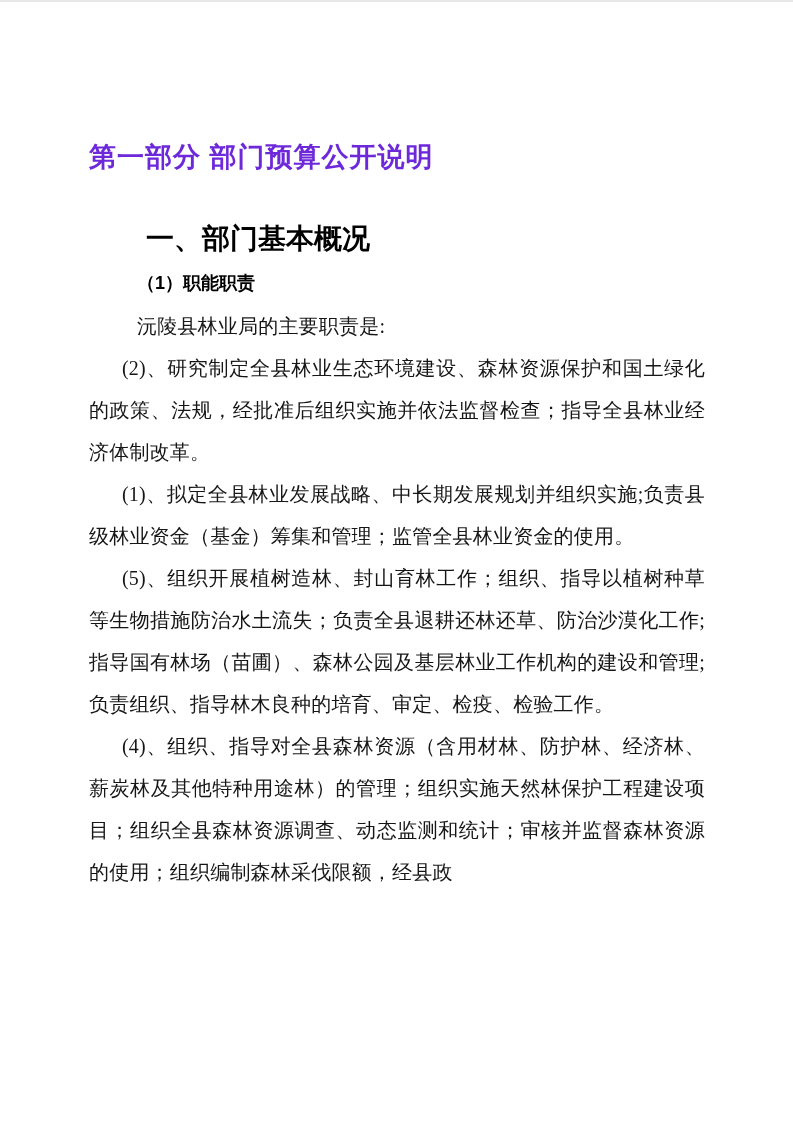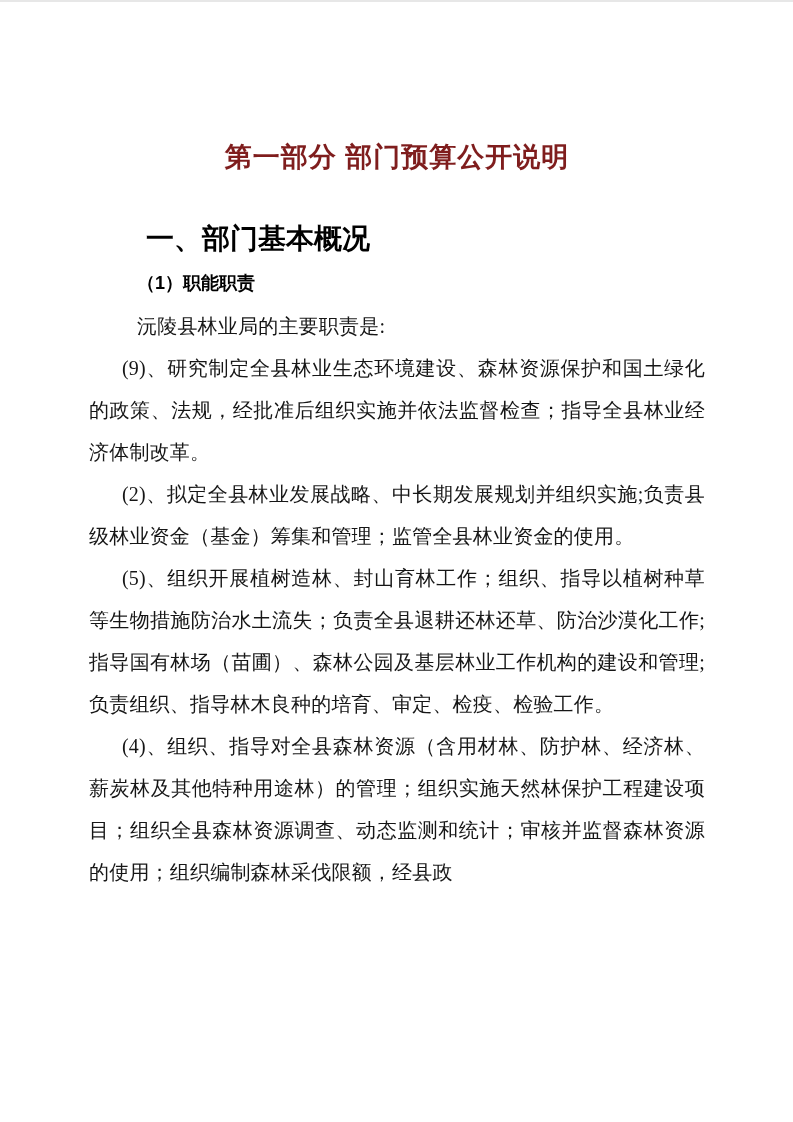--- a/index.html
+++ b/index.html
@@ -29,24 +29,24 @@
     top: 0;
     left: 89px;
     width: 616px;
   }
   .doc-title {
     margin: 0;
     padding-top: 139px;
     font-size: 27px;
     line-height: 36px;
     font-weight: bold;
-    text-align: center;
+    text-align: left;
     font-family: "Liberation Sans", "DejaVu Sans", sans-serif;
     letter-spacing: 1px;
-    color: #7f1d1d;
+    color: #6d28d9;
   }
   .section-heading {
     margin: 48px 0 0 0;
     padding-left: 57px;
     font-size: 28px;
     line-height: 32px;
     font-weight: bold;
     font-family: "Liberation Sans", "DejaVu Sans", sans-serif;
     color: #000000;
   }
@@ -83,20 +83,20 @@
   <div class="content">
 
     <h1 class="doc-title">第一部分 部门预算公开说明</h1>
 
     <h2 class="section-heading">一、部门基本概况</h2>
 
     <h3 class="subsection-heading">（1）职能职责</h3>
 
     <div class="body-text">
       <p class="para-intro">沅陵县林业局的主要职责是:</p>
-      <p class="para-num">(9)、研究制定全县林业生态环境建设、森林资源保护和国土绿化的政策、法规，经批准后组织实施并依法监督检查；指导全县林业经济体制改革。</p>
-      <p class="para-num">(2)、拟定全县林业发展战略、中长期发展规划并组织实施;负责县级林业资金（基金）筹集和管理；监管全县林业资金的使用。</p>
+      <p class="para-num">(2)、研究制定全县林业生态环境建设、森林资源保护和国土绿化的政策、法规，经批准后组织实施并依法监督检查；指导全县林业经济体制改革。</p>
+      <p class="para-num">(1)、拟定全县林业发展战略、中长期发展规划并组织实施;负责县级林业资金（基金）筹集和管理；监管全县林业资金的使用。</p>
       <p class="para-num">(5)、组织开展植树造林、封山育林工作；组织、指导以植树种草等生物措施防治水土流失；负责全县退耕还林还草、防治沙漠化工作;指导国有林场（苗圃）、森林公园及基层林业工作机构的建设和管理;负责组织、指导林木良种的培育、审定、检疫、检验工作。</p>
       <p class="para-num">(4)、组织、指导对全县森林资源（含用材林、防护林、经济林、薪炭林及其他特种用途林）的管理；组织实施天然林保护工程建设项目；组织全县森林资源调查、动态监测和统计；审核并监督森林资源的使用；组织编制森林采伐限额，经县政</p>
     </div>
 
   </div>
 </div>
 
 </body></html>

